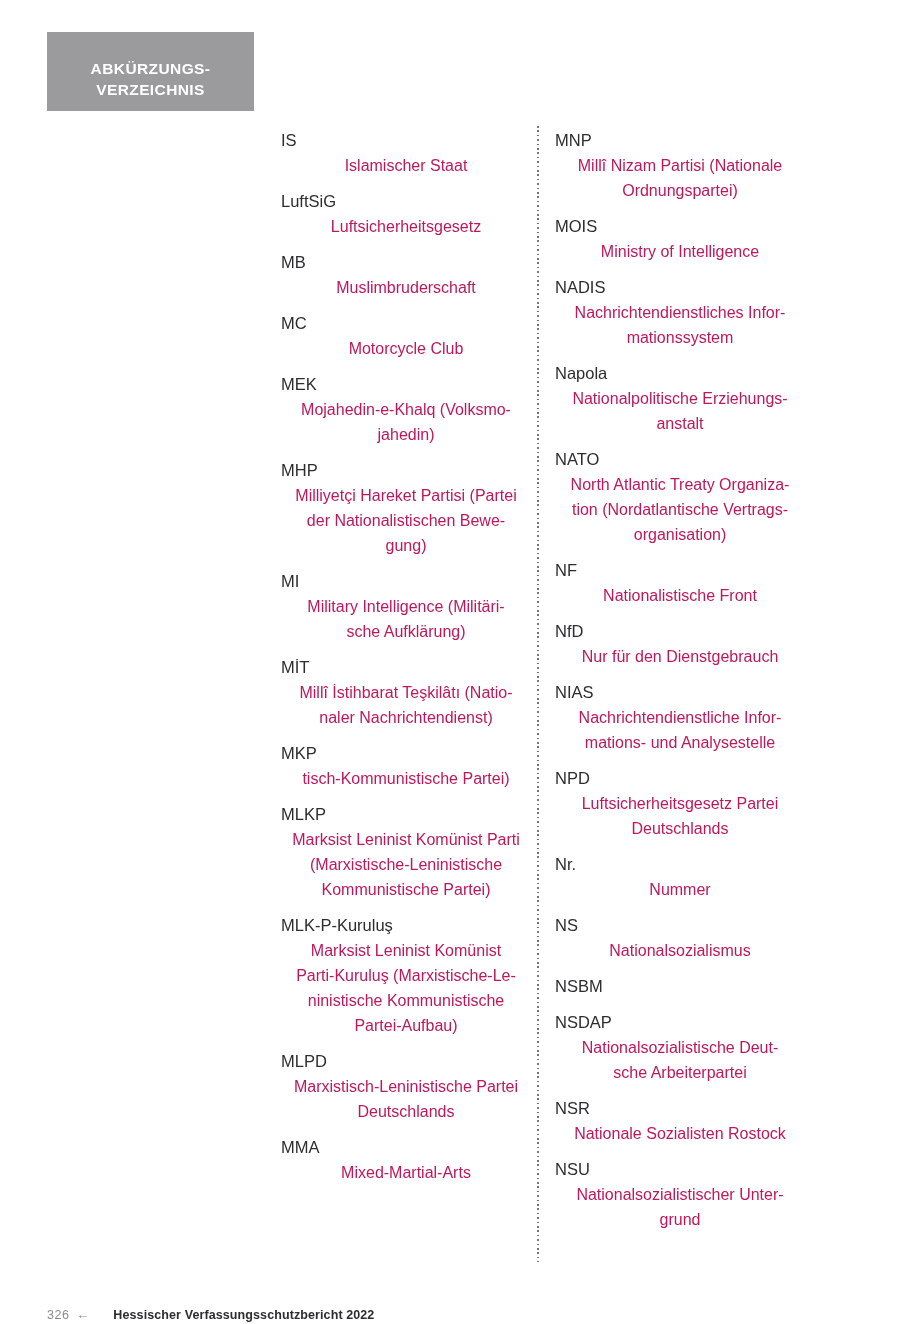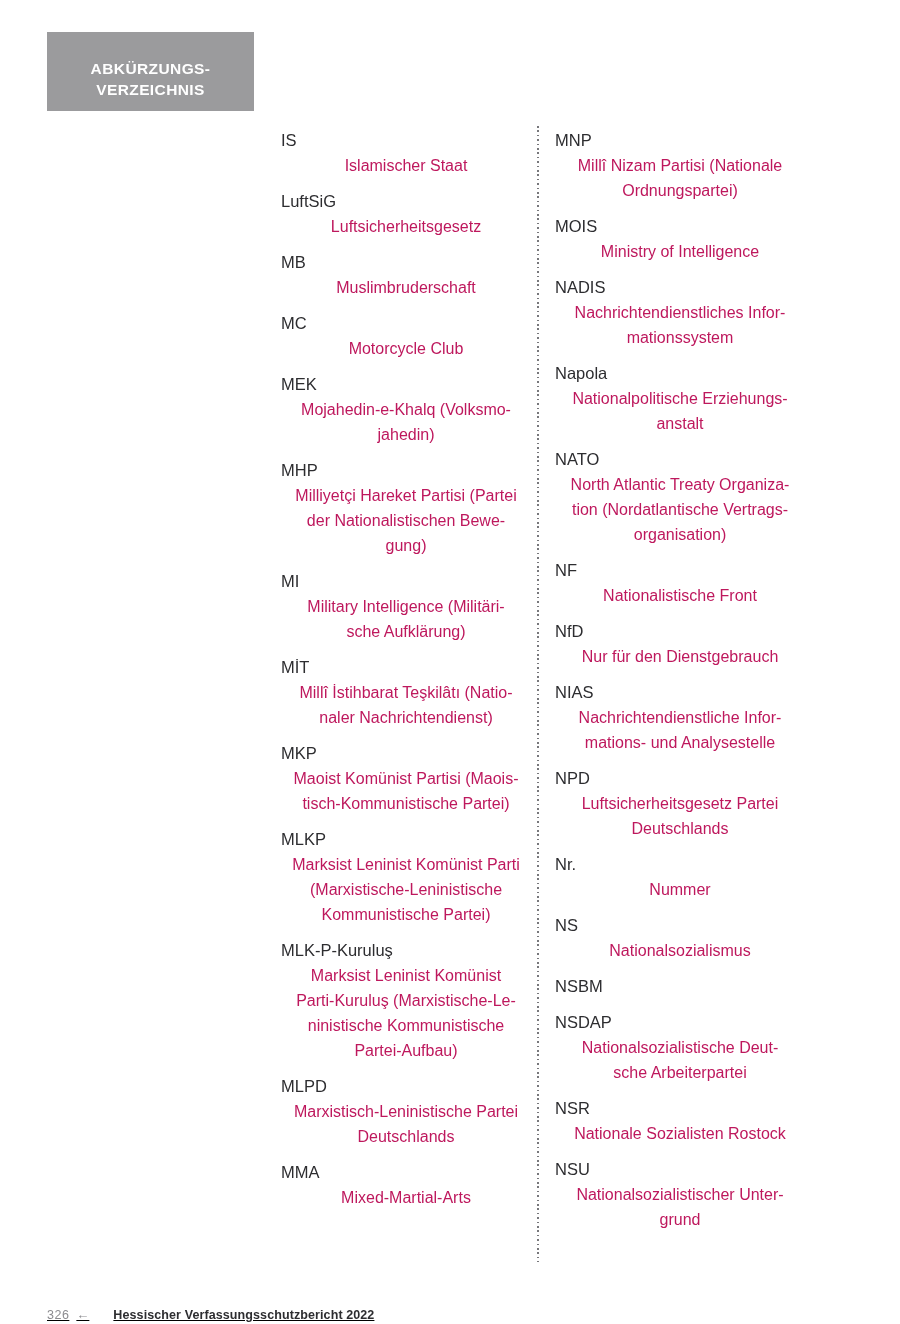--- a/index.html
+++ b/index.html
@@ -74,21 +74,20 @@
   }
   
   .footer {
     position: absolute;
     left: 47px;
     top: 1275px;
     display: flex;
     align-items: baseline;
     font-size: 12.5px;
     line-height: 16px;
-    text-decoration: underline;
   }
   .footer .page-number {
     color: #8b8b8f;
     font-weight: 400;
     letter-spacing: 0.5px;
   }
   .footer .back-arrow {
     color: #8b8b8f;
     margin-left: 7px;
     font-size: 13px;
@@ -169,21 +168,20 @@
         <div class="abbr">MİT</div>
         <div class="def">
           <div class="def-line">Millî İstihbarat Teşkilâtı (Natio-</div>
           <div class="def-line">naler Nachrichtendienst)</div>
         </div>
       </div>
 
       <div class="entry">
         <div class="abbr">MKP</div>
         <div class="def">
-          <div class="def-line">Maoist Komünist Partisi (Maois-</div>
           <div class="def-line">tisch-Kommunistische Partei)</div>
         </div>
       </div>
 
       <div class="entry">
         <div class="abbr">MLKP</div>
         <div class="def">
           <div class="def-line">Marksist Leninist Komünist Parti</div>
           <div class="def-line">(Marxistische-Leninistische</div>
           <div class="def-line">Kommunistische Partei)</div>

